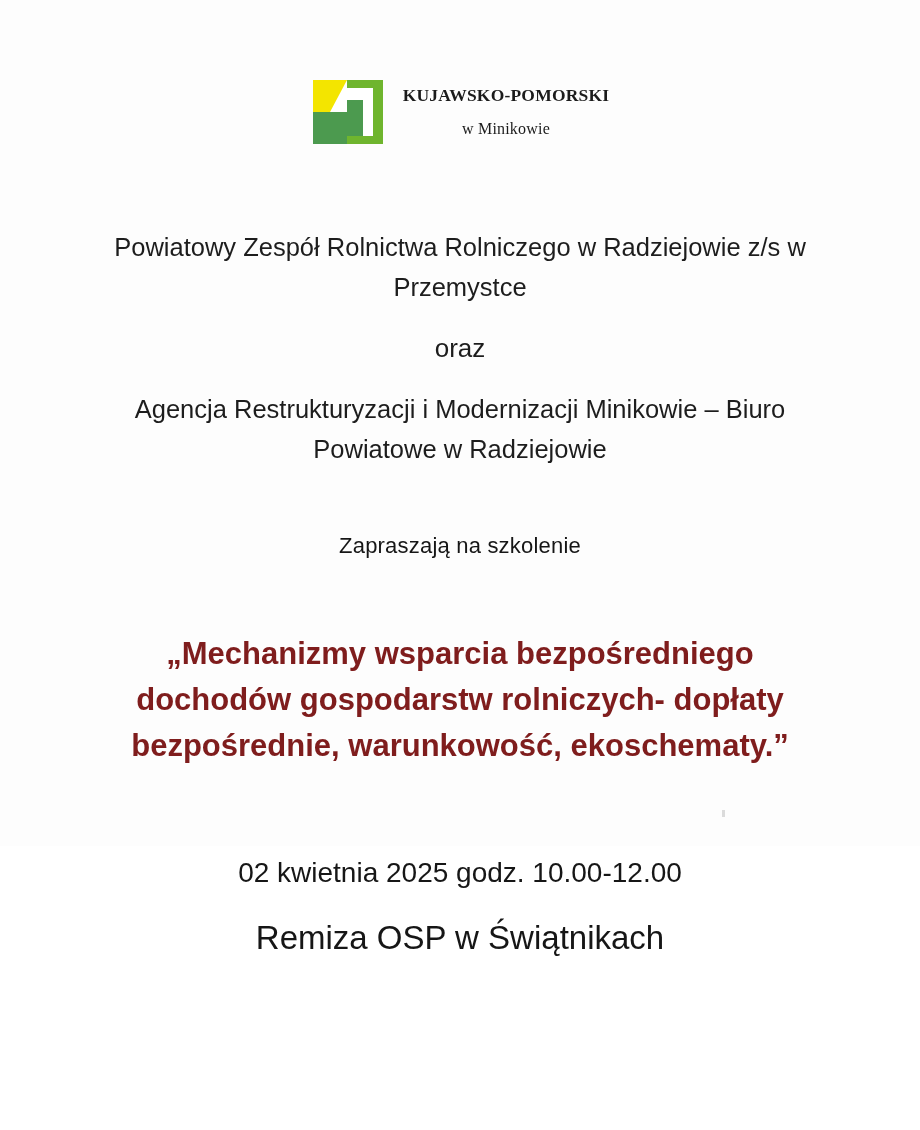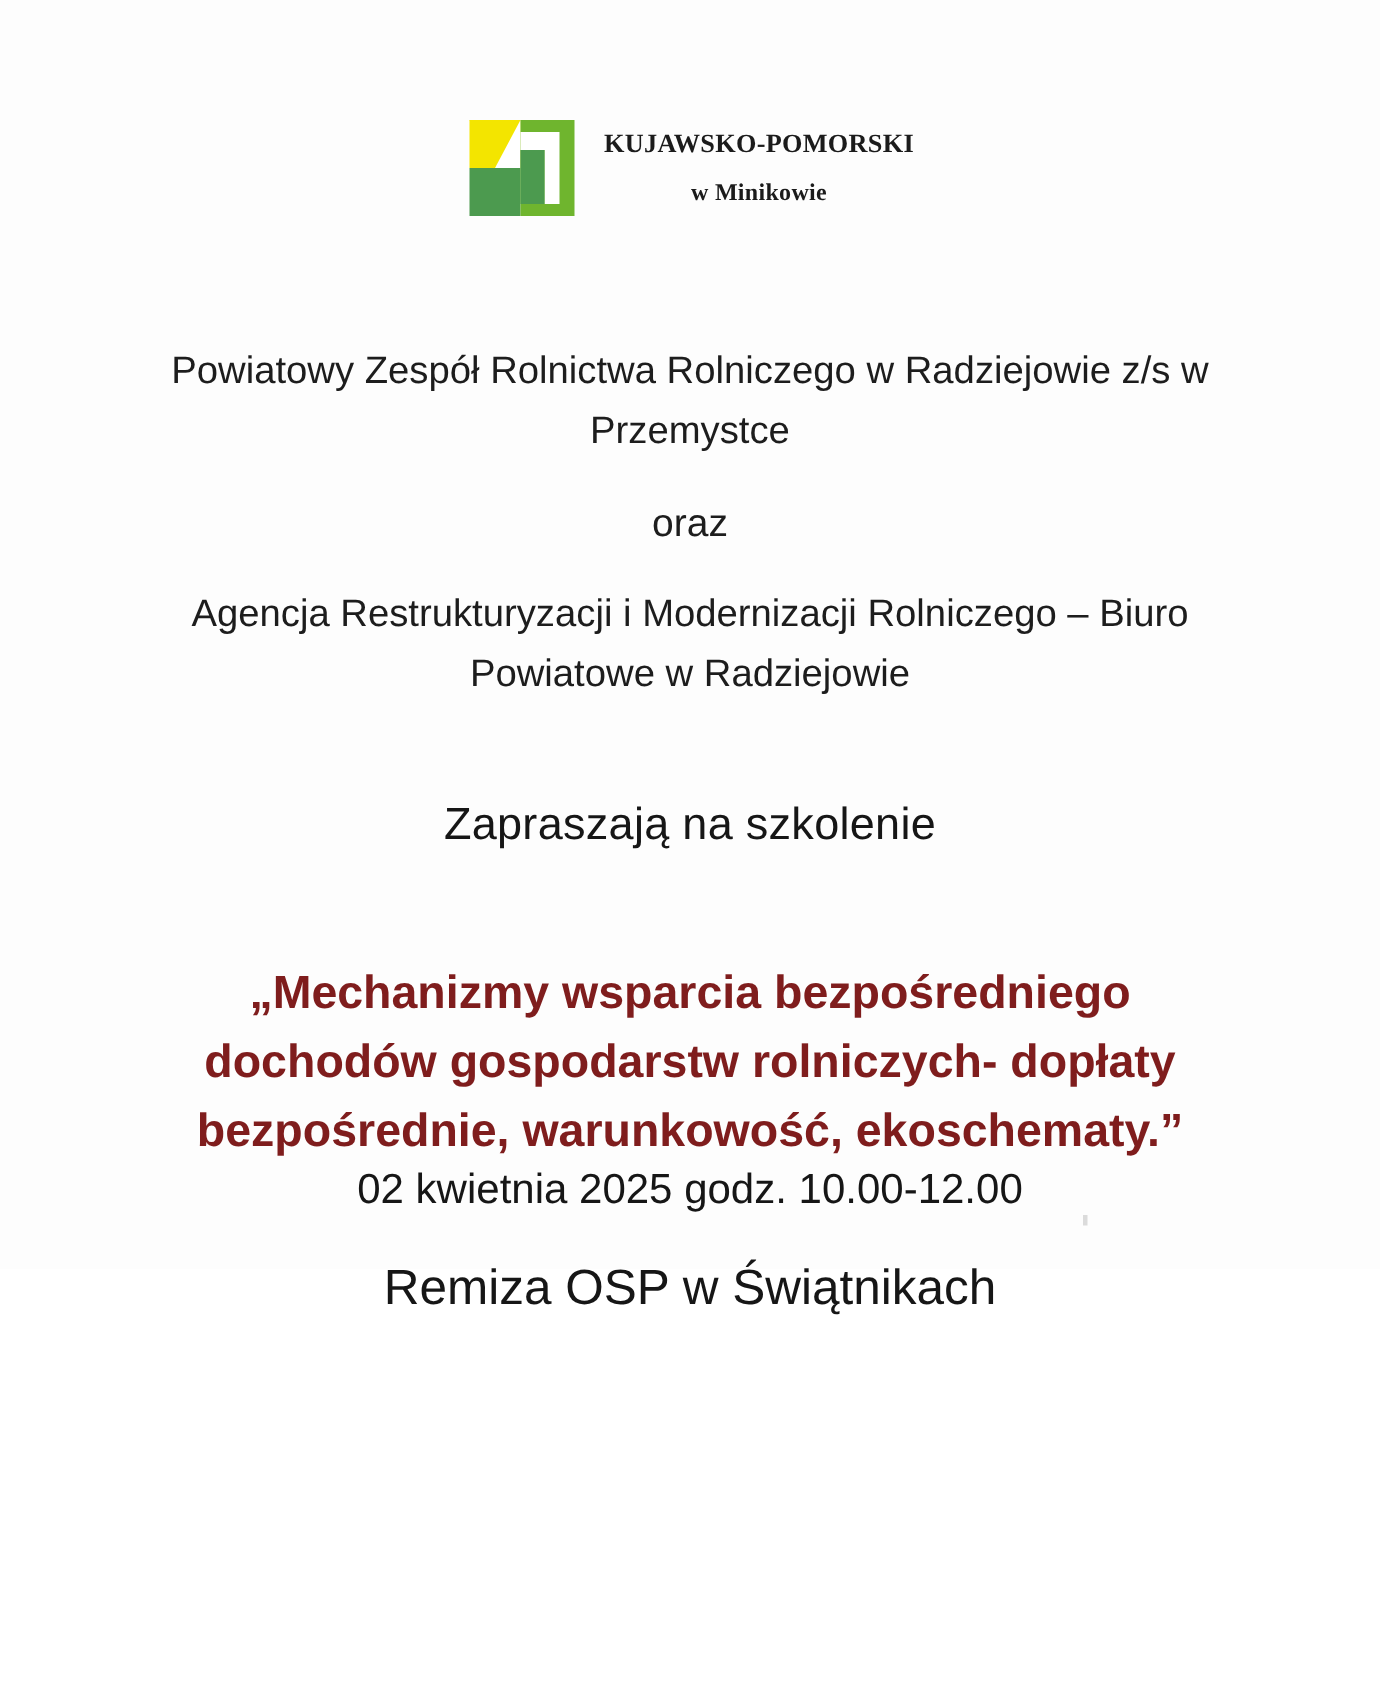--- a/index.html
+++ b/index.html
@@ -51,21 +51,21 @@
   .logo-line1,
   .logo-line2 {
     font-family: "Liberation Serif", serif;
     font-weight: bold;
     font-size: 17.5px;
     letter-spacing: 0.2px;
     white-space: nowrap;
   }
   .logo-line3 {
     font-family: "Liberation Serif", serif;
-    font-weight: bold;
+    font-weight: normal;
     font-size: 16px;
     letter-spacing: 0.2px;
     margin-top: 13px;
     text-align: center;
   }
 
   
   .content {
     width: 790px;
     margin: 0 auto;
@@ -94,37 +94,38 @@
     font-size: 25.5px;
     line-height: 1.55;
     color: #1d1d1d;
     max-width: 700px;
     margin-left: auto;
     margin-right: auto;
   }
 
   .invite {
     margin-top: 64px;
-    font-size: 30px;
+    font-size: 22px;
     color: #161616;
     letter-spacing: 0.2px;
   }
 
   .training-title {
     margin-top: 72px;
     font-size: 31px;
     font-weight: bold;
     line-height: 1.48;
     color: #7f1d1d;
     max-width: 720px;
     margin-left: auto;
     margin-right: auto;
   }
 
   .datetime {
+    margin-top: 88px;
     font-size: 28px;
     color: #161616;
   }
 
   .venue {
     margin-top: 30px;
     font-size: 33px;
     color: #161616;
   }
 
@@ -157,21 +158,21 @@
     </div>
     <div class="logo-text">
       <div class="logo-line1">KUJAWSKO-POMORSKI</div>
       <div class="logo-line3">w Minikowie</div>
     </div>
   </div>
 
   <div class="content">
     <div class="organizer">Powiatowy Zespół Rolnictwa Rolniczego w Radziejowie z/s w Przemystce</div>
     <div class="conjunction">oraz</div>
-    <div class="partner">Agencja Restrukturyzacji i Modernizacji Rolniczego – Biuro Powiatowe w Radziejowie</div>
+    <div class="partner">Agencja Restrukturyzacji i Modernizacji Minikowie – Biuro Powiatowe w Radziejowie</div>
     <div class="invite">Zapraszają  na szkolenie</div>
     <div class="training-title">„Mechanizmy wsparcia bezpośredniego dochodów gospodarstw rolniczych- dopłaty bezpośrednie, warunkowość, ekoschematy.”</div>
     <div class="datetime">02 kwietnia 2025 godz. 10.00-12.00</div>
     <div class="venue">Remiza OSP w Świątnikach</div>
   </div>
 
   <div class="speck"></div>
 </div>
 
 </body></html>

